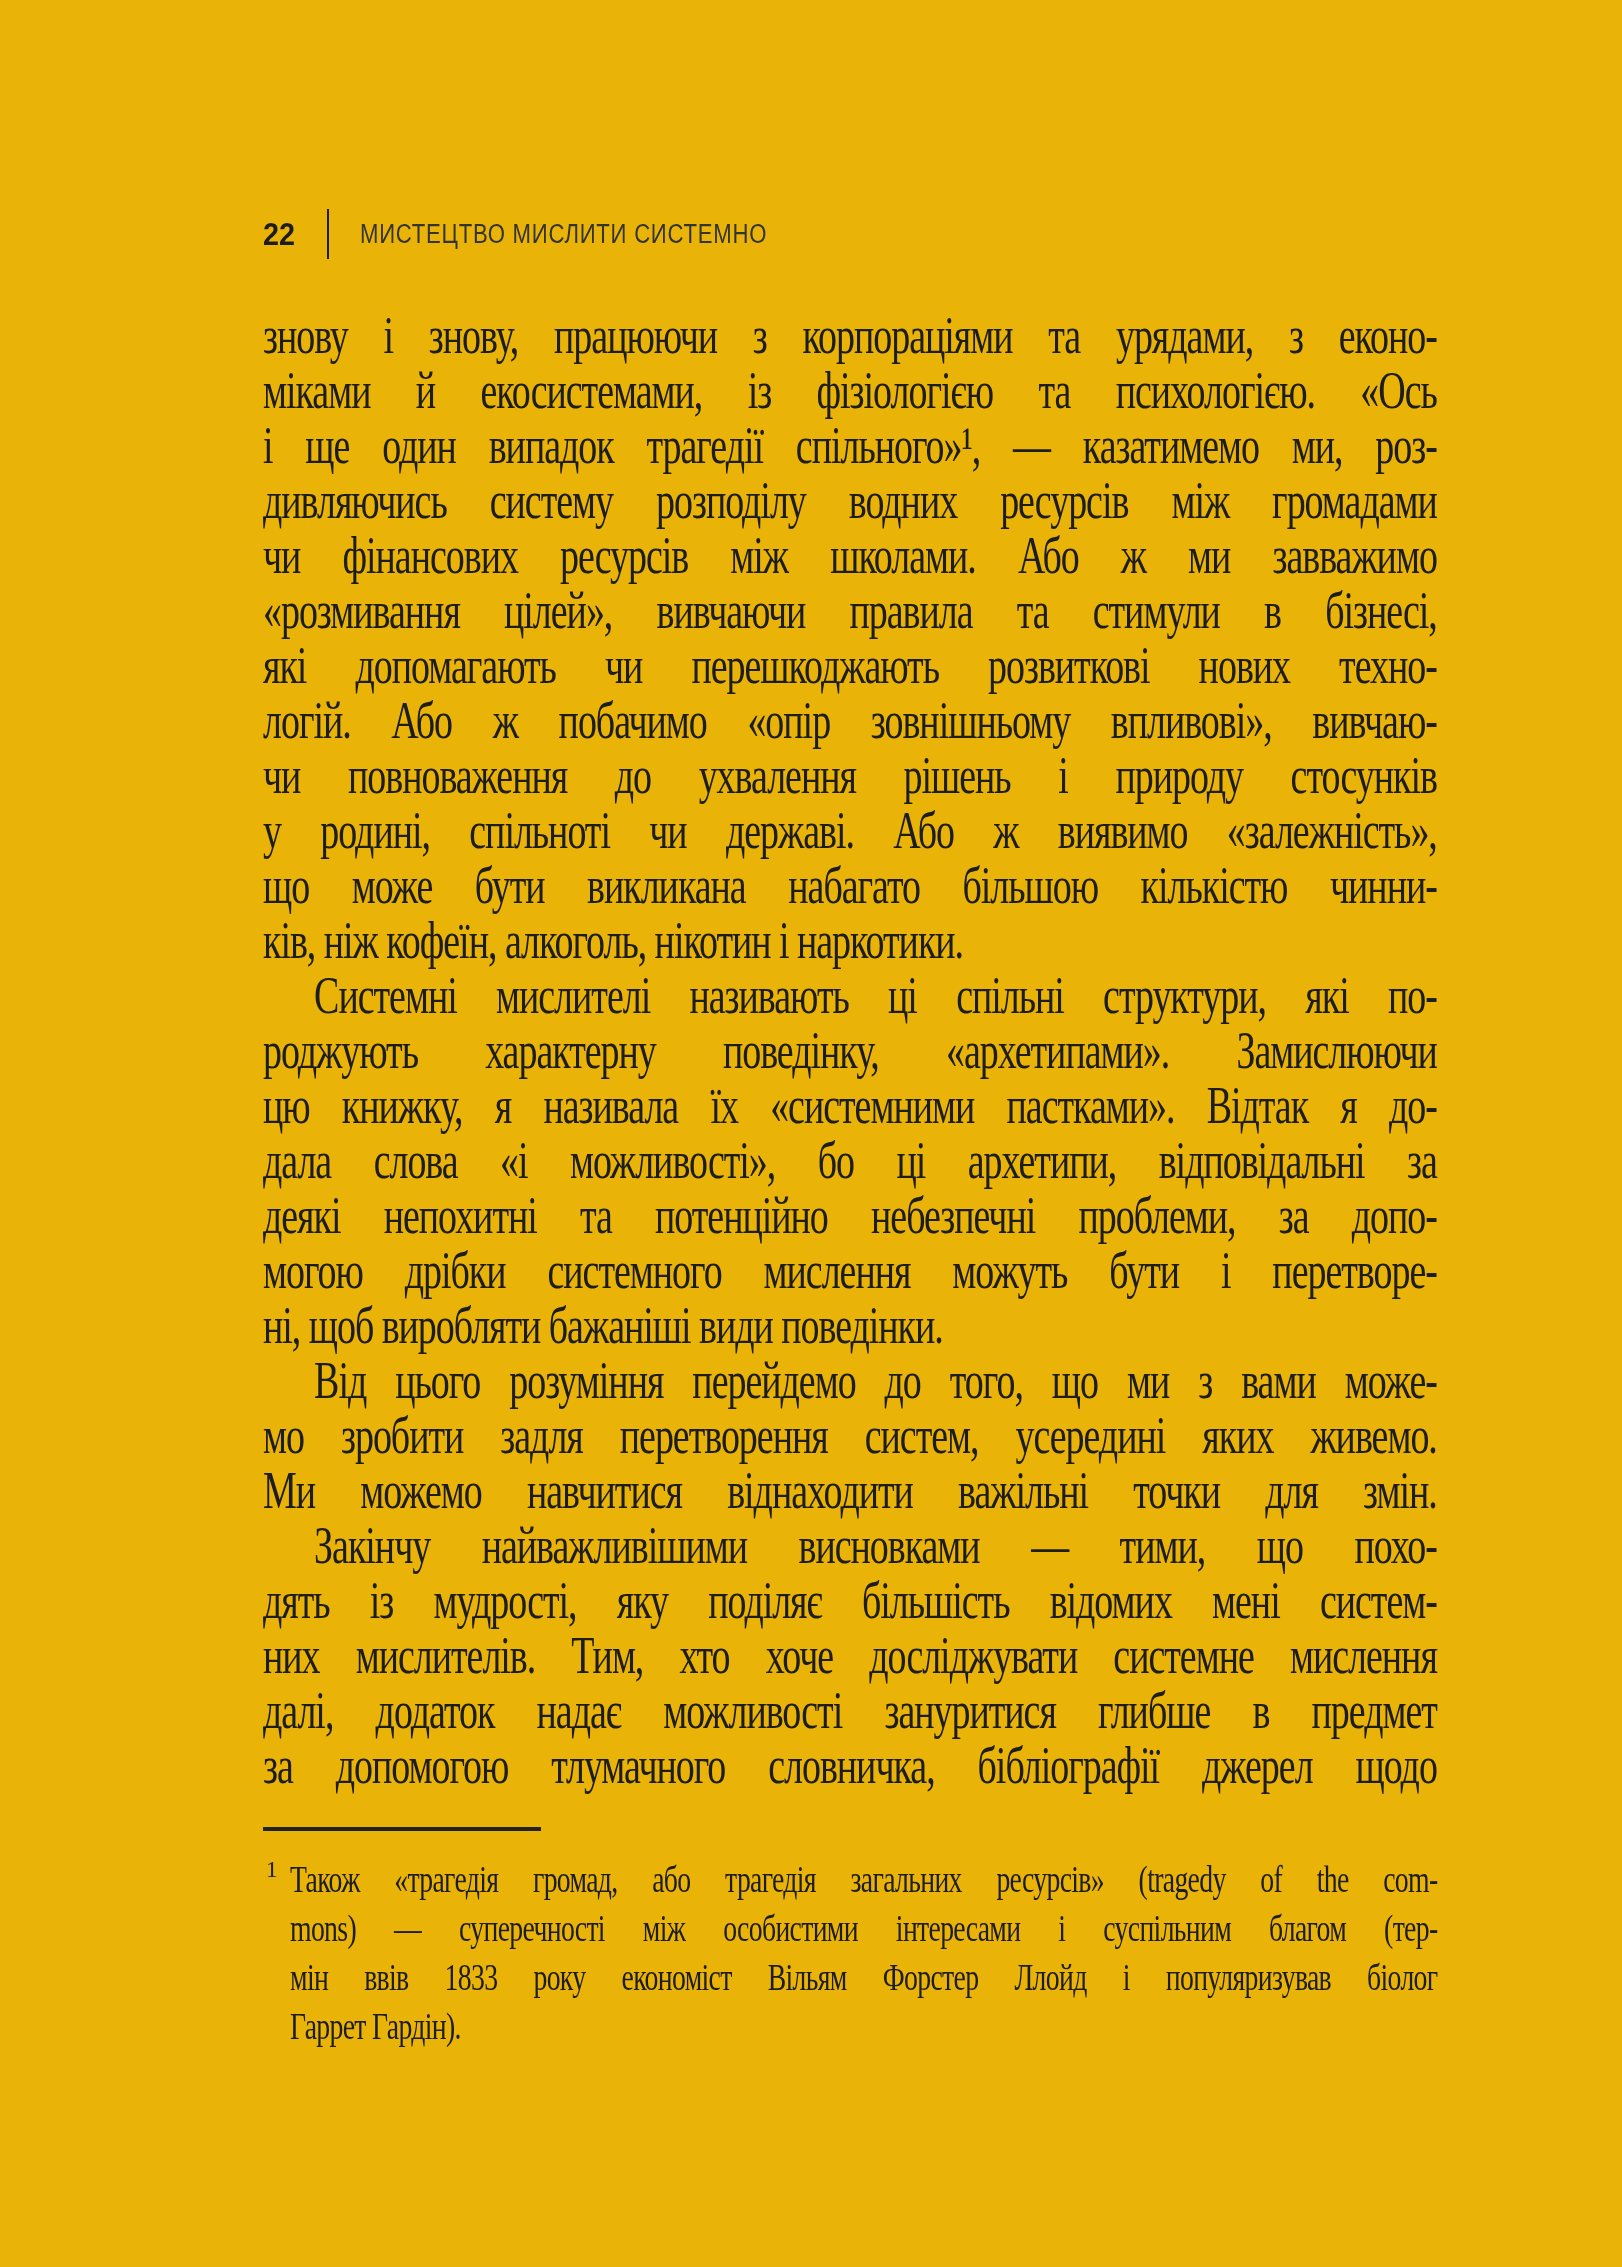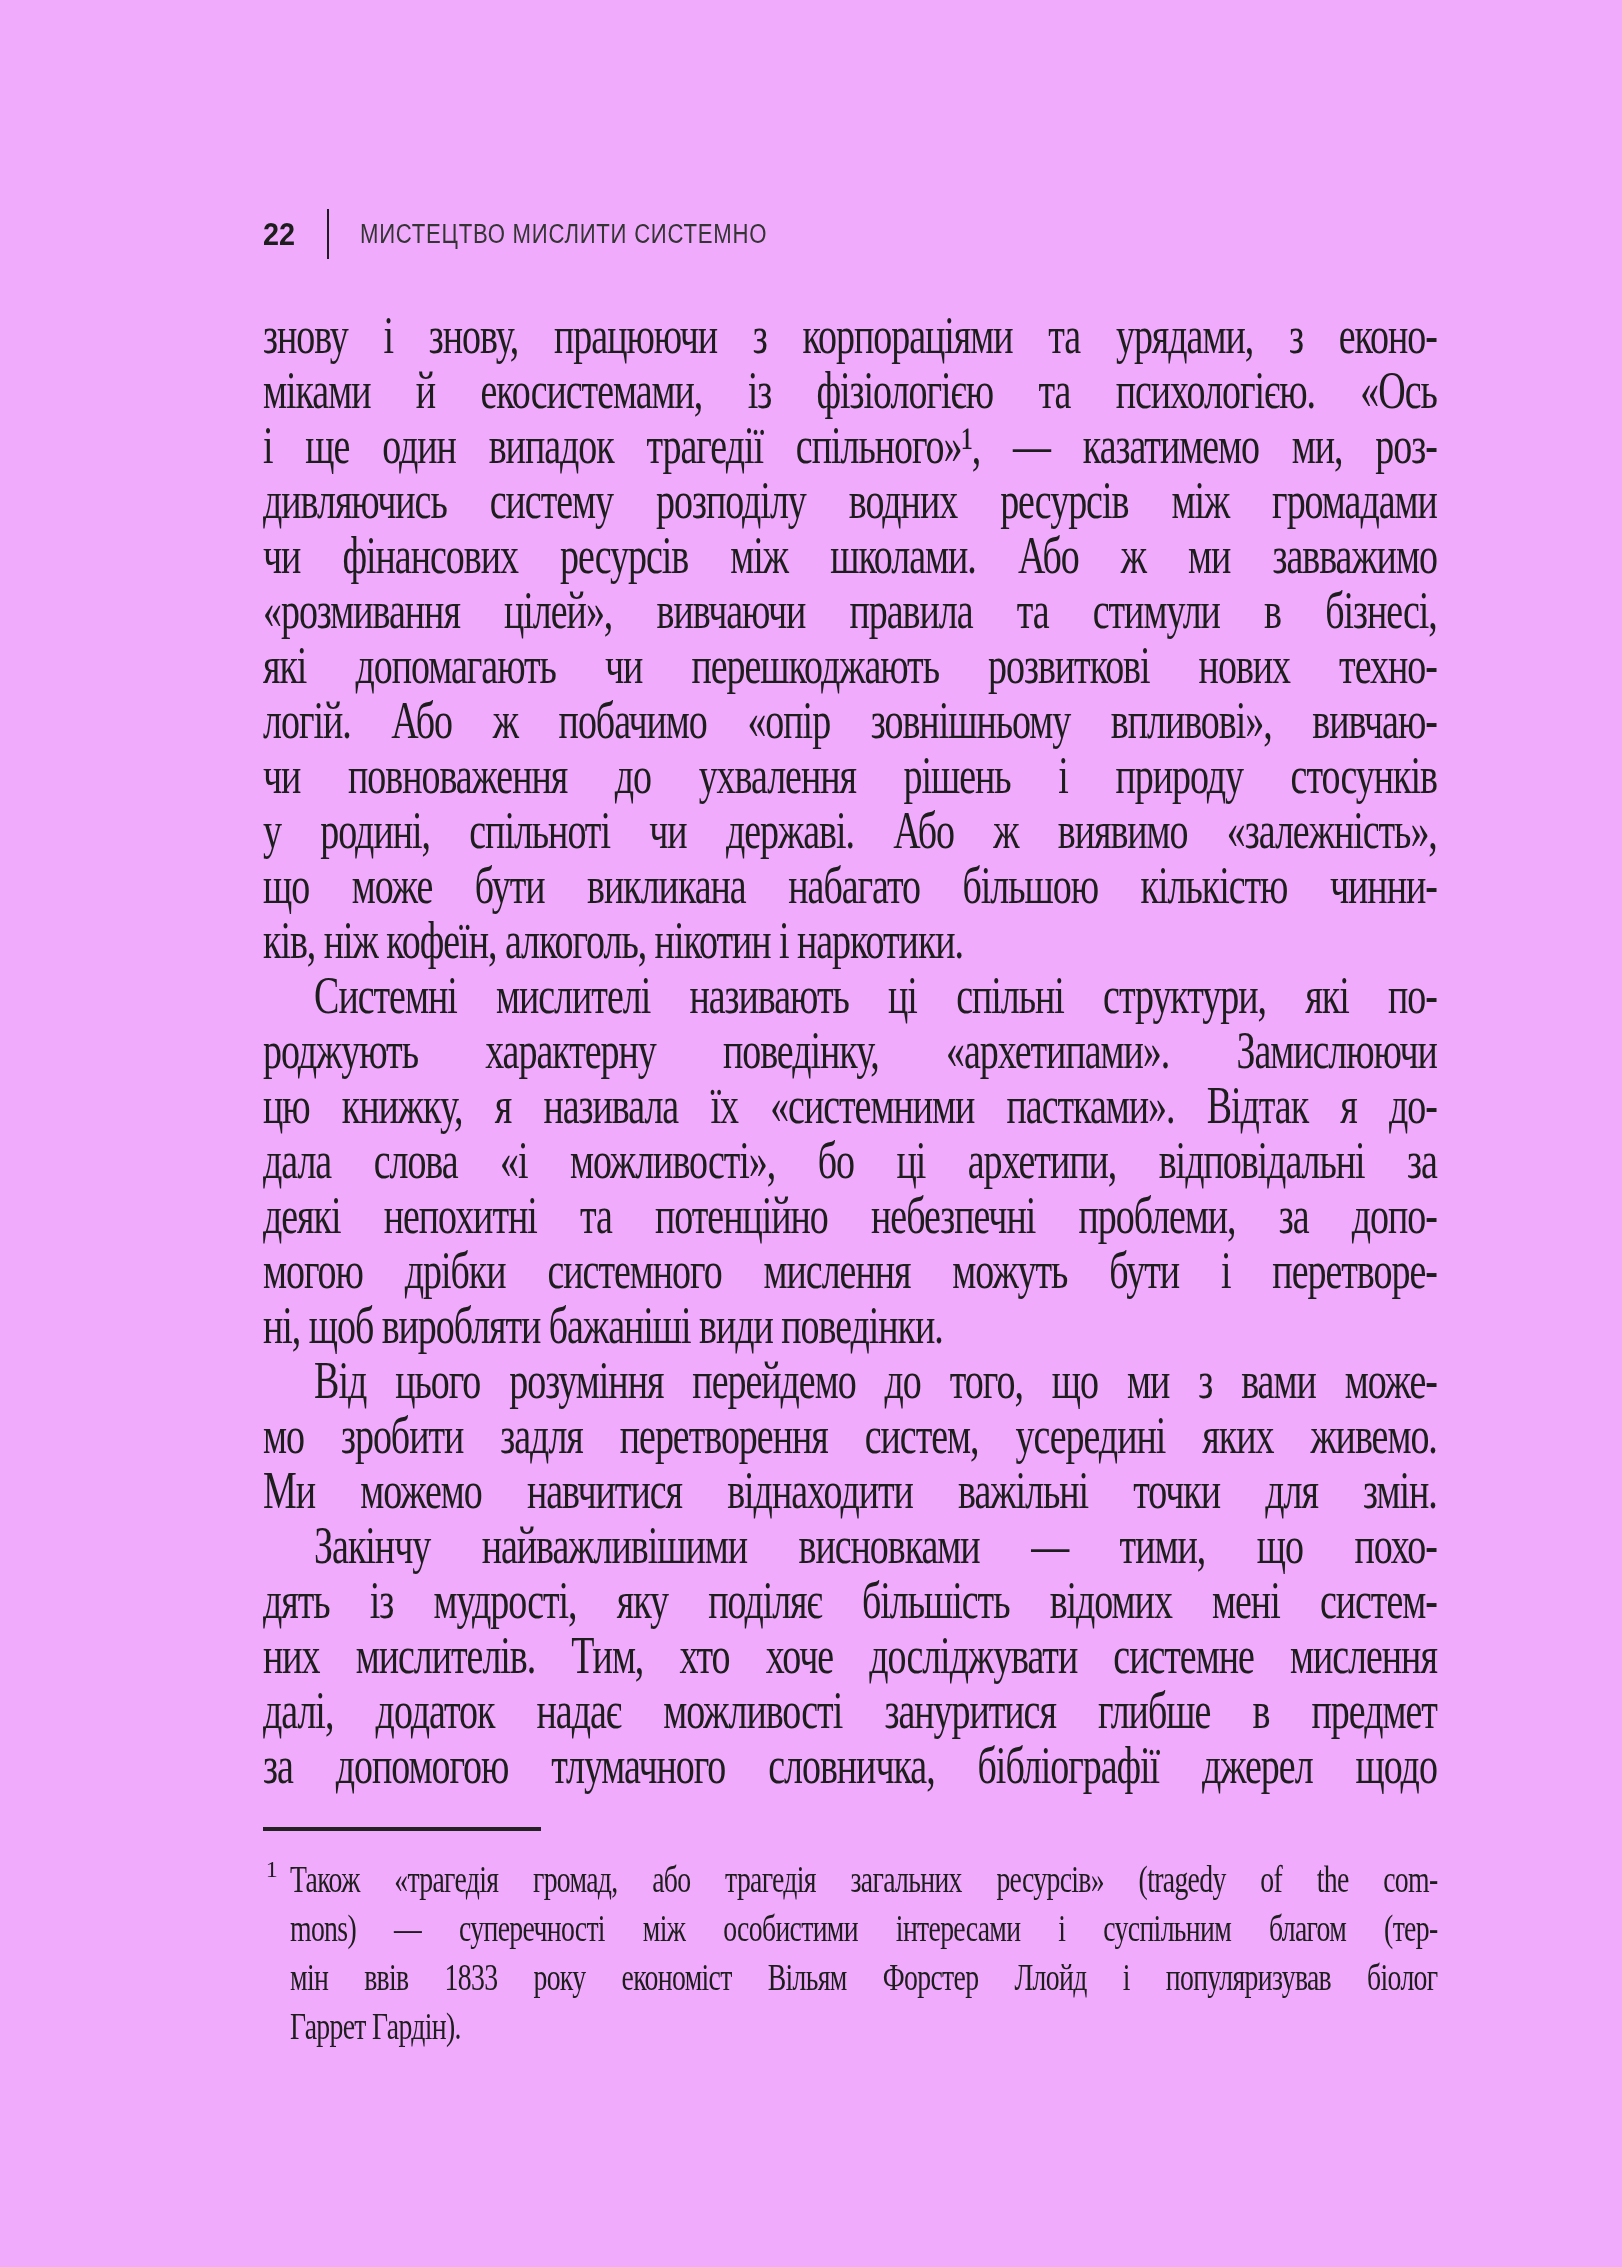--- a/index.html
+++ b/index.html
@@ -1,20 +1,20 @@
 <!DOCTYPE html>
 <html style="font-size:15px"><head>
 <meta charset="utf-8">
 <style>
   html, body { margin: 0; padding: 0; background: #e8e8e8; }
   .page {
     position: relative;
     width: 1622px;
     height: 2268px;
-    background: #f0abfc;
+    background: #eab308;
     font-family: "Liberation Serif", serif;
     color: #1d1d1d;
     overflow: hidden;
   }
 
   
   .header {
     position: absolute;
     left: 263px;
     top: 206px;

